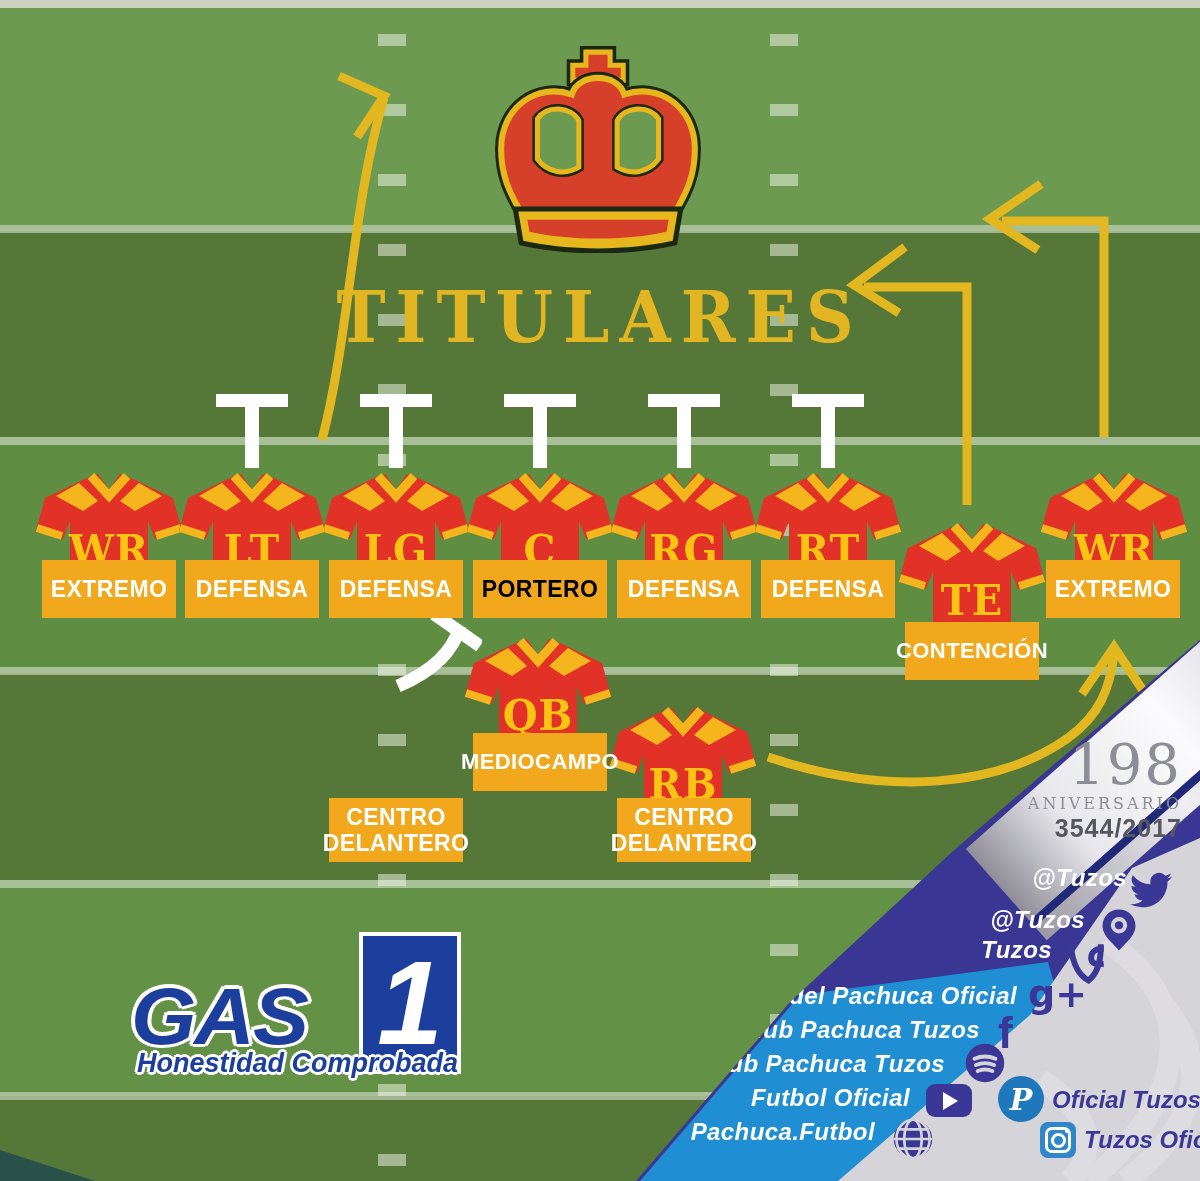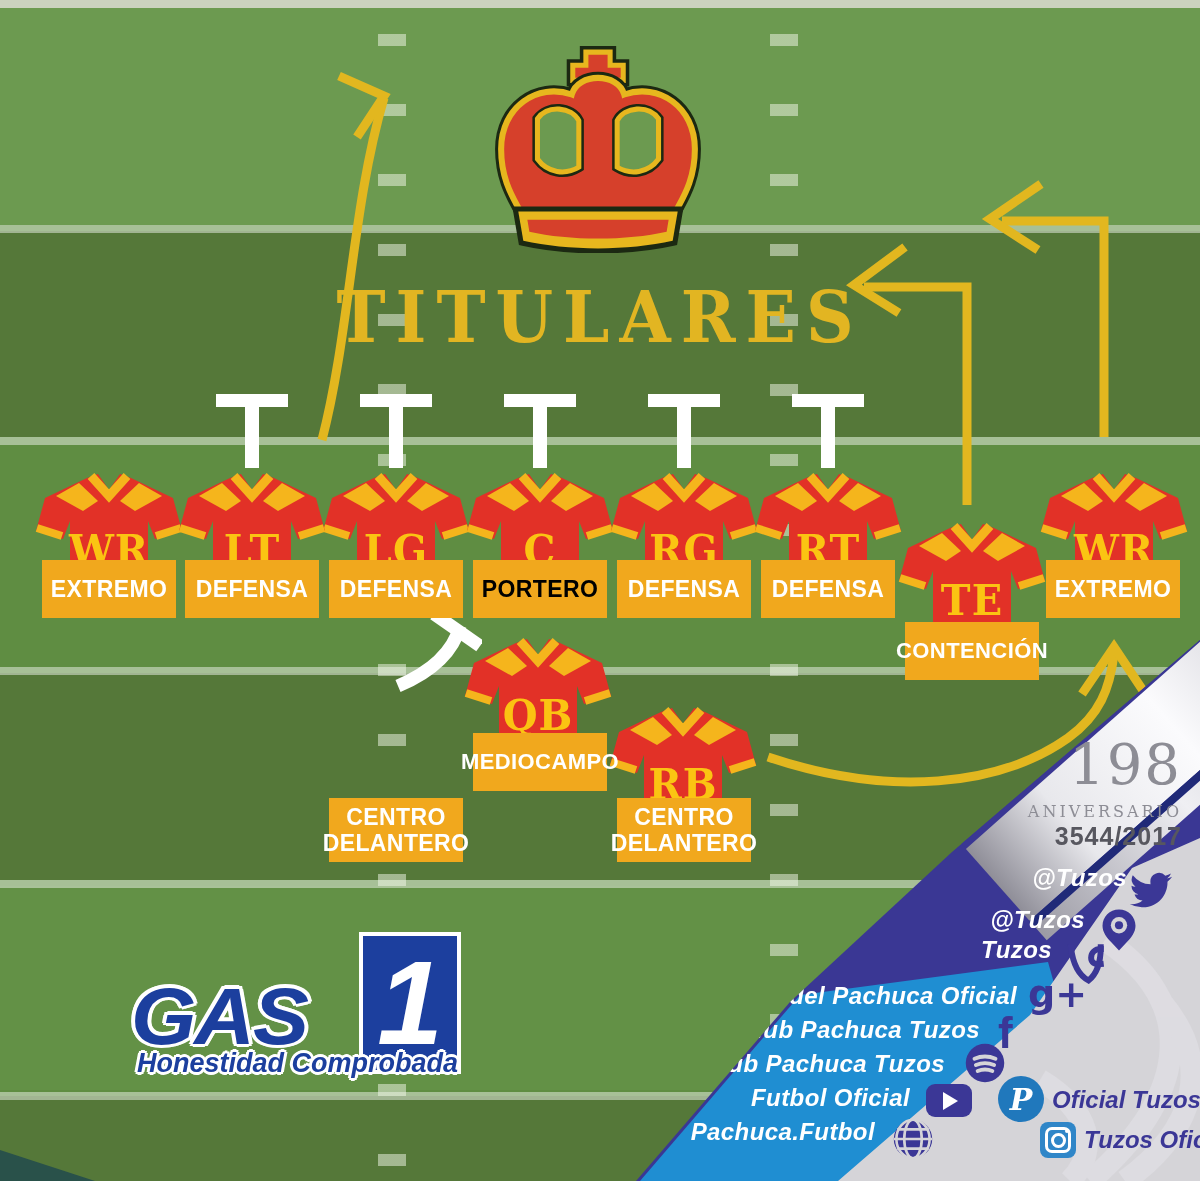--- a/index.html
+++ b/index.html
@@ -62,21 +62,21 @@
   .graycut{position:absolute;inset:0;background:#D5D4D8;
     clip-path:polygon(1200px 838px,1132px 868px,1030px 1015px,838px 1181px,1200px 1181px);}
   .silvergroup{position:absolute;top:555px;right:-80px;width:430px;height:134px;
     transform:rotate(-41.5deg);transform-origin:top right;}
   .sg-r1{height:12px;background:#3A3794;}
   .sg-r2{height:96px;background:linear-gradient(90deg,#8F8E98 0%,#E8E8EC 22%,#FBFBFD 55%,#C4C3CB 100%);}
   .sg-r3{height:8px;background:#202A78;}
   .sg-r4{height:18px;background:linear-gradient(90deg,#9B9AA4 0%,#EFEFF3 45%,#B7B6BE 100%);}
   .anniv{position:absolute;right:18px;top:737px;width:170px;text-align:right;line-height:1;}
   .anniv .big{font-family:"DejaVu Serif",serif;font-size:56px;color:#8D8D95;letter-spacing:2px;}
-  .anniv .word{font-family:"DejaVu Serif",serif;font-size:16px;color:#8D8D95;letter-spacing:3px;margin-top:11px;}
+  .anniv .word{font-family:"DejaVu Serif",serif;font-size:16px;color:#8D8D95;letter-spacing:3px;margin-top:3px;}
   .anniv .years{font-size:25px;font-weight:700;color:#57575F;margin-top:4px;letter-spacing:1px;}
   .ctext{position:absolute;color:#fff;font-size:24px;font-weight:700;font-style:italic;
          letter-spacing:.4px;white-space:nowrap;}
   .glabel{position:absolute;color:#3B3796;font-size:24px;font-weight:700;font-style:italic;white-space:nowrap;}
   .icon{position:absolute;}
   .icon svg{display:block;}
   .gplus{color:#3B3796;font-weight:700;font-size:38px;font-family:"DejaVu Sans",sans-serif;}
   .yt{width:46px;height:33px;background:#3B3796;border-radius:9px;display:flex;align-items:center;justify-content:center;}
   .yt::after{content:"";border-left:15px solid #fff;border-top:9px solid transparent;border-bottom:9px solid transparent;margin-left:3px;}
   .pin{width:46px;height:46px;border-radius:50%;background:#2078BC;display:flex;align-items:center;justify-content:center;

